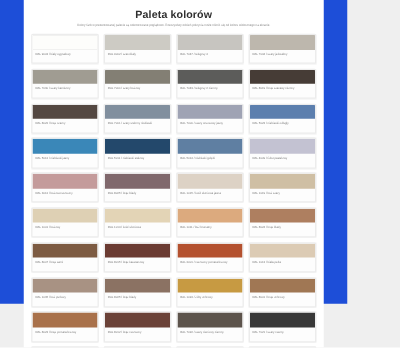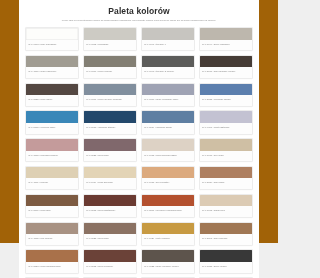--- a/index.html
+++ b/index.html
@@ -14,21 +14,21 @@
     background: #efefef;
     font-family: "Liberation Sans", sans-serif;
     -webkit-font-smoothing: antialiased;
   }
 
   
   #page {
     width: 278px;
     height: 243px;
     box-sizing: border-box;
-    background: #a16207;
+    background: #1d4ed8;
     display: flex;
     justify-content: center;
   }
 
   #sheet {
     width: 240px;
     min-height: 278px;
     box-sizing: border-box;
     background: #ffffff;
     padding: 5px 4px 8px 4px;

